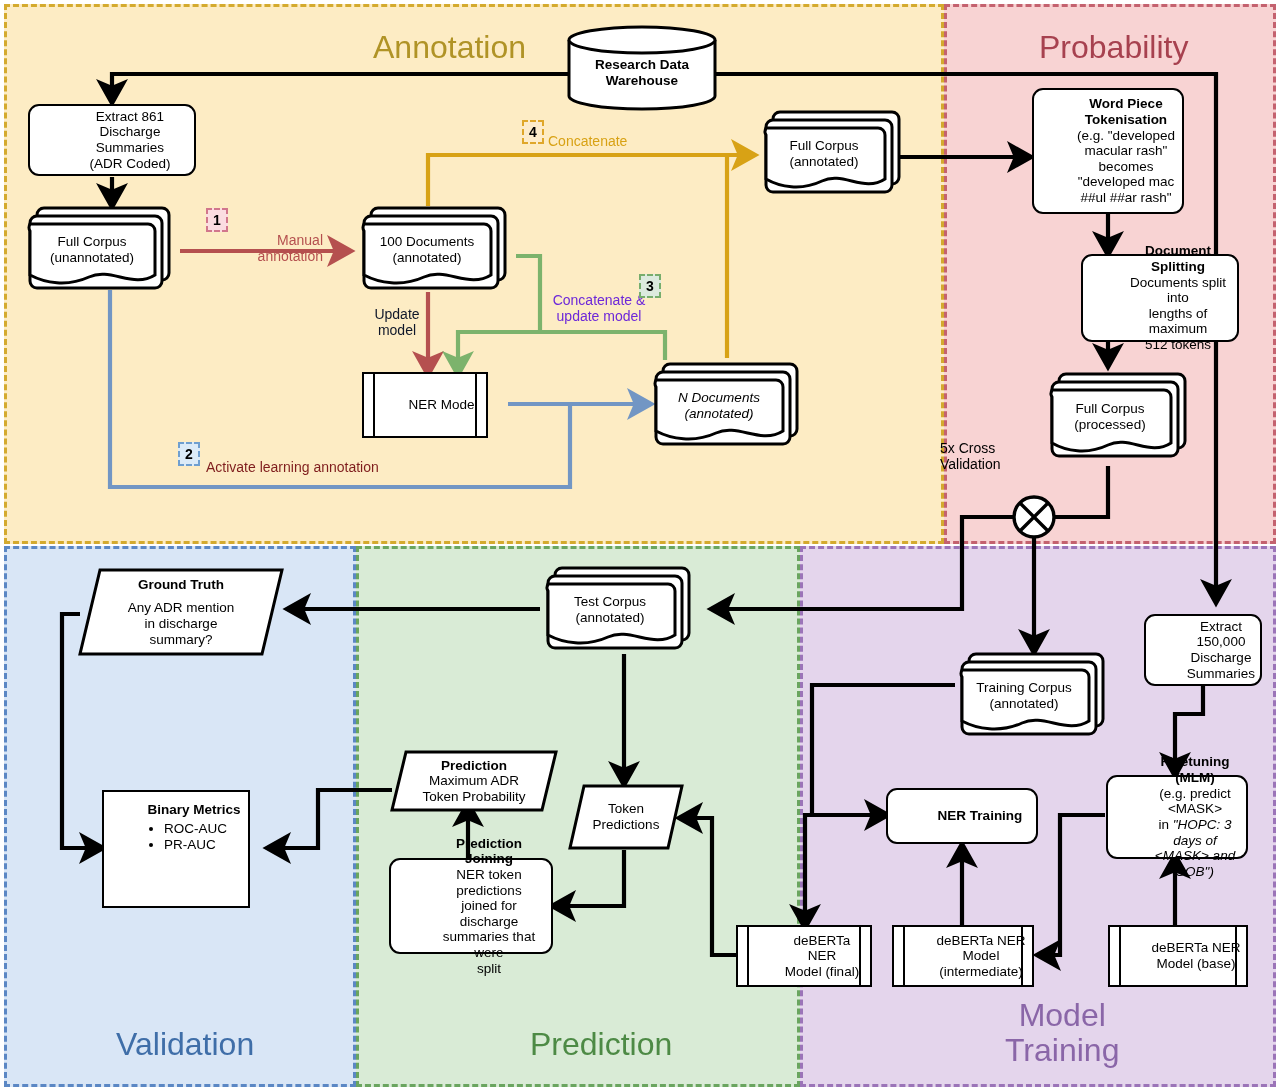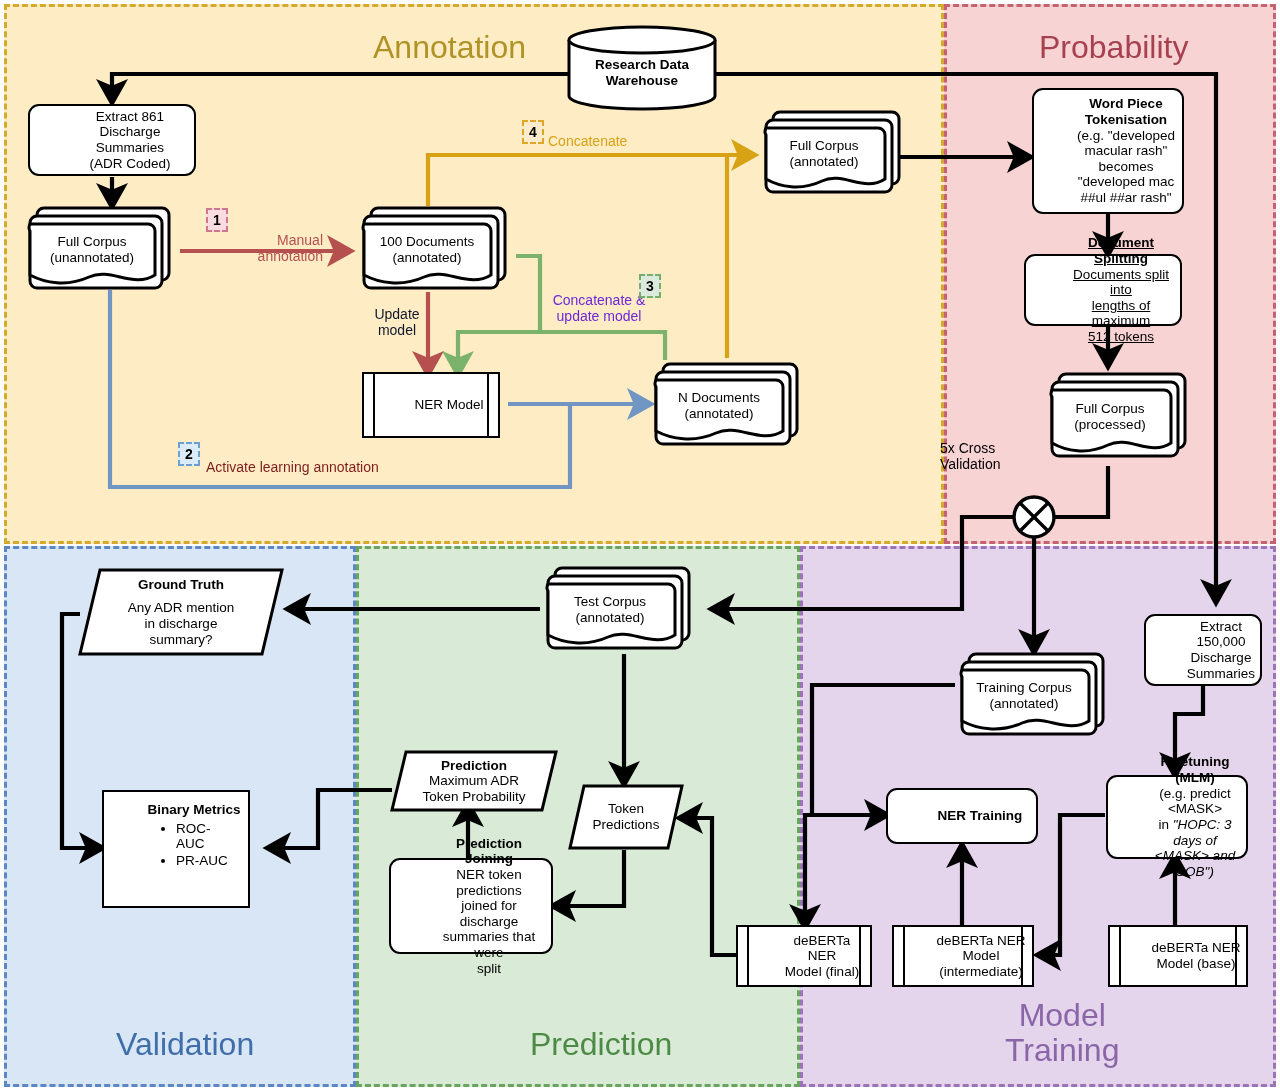--- a/index.html
+++ b/index.html
@@ -50,21 +50,21 @@
          font-size:14px;font-weight:bold;color:#000;z-index:8;}
 
   
   .elabel{position:absolute;font-size:14px;line-height:1.15;z-index:7;white-space:pre-line;}
   .elabel.center{text-align:center;}
 
   
   .plain{position:absolute;font-size:14px;line-height:1.15;color:#000;z-index:7;text-align:center;}
 
   ul.bul{margin:3px 0 0 0;padding-left:20px;text-align:left;}
-  ul.bul li{margin:1px 12px;}
+  ul.bul li{margin:1px 0;}
 </style>
 </head>
 <body>
 
 <div id="stage">
 
   <div class="region" style="left:4px;top:4px;width:940px;height:540px;background:#fdecc4;border:3px dashed #d4aa2e;"></div>
   <div class="region" style="left:944px;top:4px;width:332px;height:540px;background:#f8d3d3;border:3px dashed #c4626f;"></div>
   <div class="region" style="left:4px;top:546px;width:352px;height:541px;background:#d9e6f6;border:3px dashed #5b87c4;"></div>
   <div class="region" style="left:356px;top:546px;width:444px;height:541px;background:#d9ebd6;border:3px dashed #6aa55f;"></div>
@@ -196,33 +196,33 @@
       <g fill="#fff" stroke="#000" stroke-width="3">
         <path d="M22,8 h120 a7,7 0 0 1 7,7 v58 a7,7 0 0 1 -7,7 h-120 a7,7 0 0 1 -7,-7 v-58 a7,7 0 0 1 7,-7 z"></path>
         <path d="M15,16 h120 a7,7 0 0 1 7,7 v58 a7,7 0 0 1 -7,7 h-120 a7,7 0 0 1 -7,-7 v-58 a7,7 0 0 1 7,-7 z"></path>
         <path d="M8,24 h120 a7,7 0 0 1 7,7 v44 c-22,14 -45,-8 -67,2 c-22,10 -45,6 -60,-2 v-44 a7,7 0 0 1 0,-7 z"></path>
       </g>
     </svg>
     <div class="dtext" style="white-space:pre-line;left:4px;right:22px;top:22px;bottom:18px;">100 Documents
 (annotated)</div>
   </div>
 
-  <div class="node module" style="left:362px;top:372px;width:138px;height:66px;position:absolute;">
+  <div class="node module" style="left:362px;top:372px;width:126px;height:66px;position:absolute;">
     <div class="inner">NER Model</div>
   </div>
 
   <div class="docs" style="left:648px;top:356px;width:160px;height:96px;">
     <svg width="160" height="96" viewBox="0 0 160 96">
       <g fill="#fff" stroke="#000" stroke-width="3">
         <path d="M22,8 h120 a7,7 0 0 1 7,7 v58 a7,7 0 0 1 -7,7 h-120 a7,7 0 0 1 -7,-7 v-58 a7,7 0 0 1 7,-7 z"></path>
         <path d="M15,16 h120 a7,7 0 0 1 7,7 v58 a7,7 0 0 1 -7,7 h-120 a7,7 0 0 1 -7,-7 v-58 a7,7 0 0 1 7,-7 z"></path>
         <path d="M8,24 h120 a7,7 0 0 1 7,7 v44 c-22,14 -45,-8 -67,2 c-22,10 -45,6 -60,-2 v-44 a7,7 0 0 1 0,-7 z"></path>
       </g>
     </svg>
-    <div class="dtext" style="white-space:pre-line;left:4px;right:22px;top:22px;bottom:18px;">N Documents
+    <div class="dtext" style="white-space:pre-line;left:4px;right:22px;top:22px;bottom:18px;font-style:italic;">N Documents
 (annotated)</div>
   </div>
 
   <div class="docs" style="left:758px;top:104px;width:152px;height:96px;">
     <svg width="152" height="96" viewBox="0 0 152 96">
       <g fill="#fff" stroke="#000" stroke-width="3">
         <path d="M22,8 h112 a7,7 0 0 1 7,7 v58 a7,7 0 0 1 -7,7 h-112 a7,7 0 0 1 -7,-7 v-58 a7,7 0 0 1 7,-7 z"></path>
         <path d="M15,16 h112 a7,7 0 0 1 7,7 v58 a7,7 0 0 1 -7,7 h-112 a7,7 0 0 1 -7,-7 v-58 a7,7 0 0 1 7,-7 z"></path>
         <path d="M8,24 h112 a7,7 0 0 1 7,7 v44 c-21,14 -42,-8 -63,2 c-21,10 -42,6 -56,-2 v-44 a7,7 0 0 1 0,-7 z"></path>
       </g>
@@ -236,21 +236,21 @@
       <div class="b" style="white-space:pre-line;">Word Piece
 Tokenisation</div>
       <div style="white-space:pre-line;">(e.g. "developed
 macular rash"
 becomes
 "developed mac
 ##ul ##ar rash"</div>
     </div>
   </div>
 
-  <div class="node rrect" style="left:1024px;top:254px;width:158px;height:72px;text-decoration:underline;">
+  <div class="node rrect" style="left:1081px;top:254px;width:158px;height:88px;">
     <div class="inner">
       <div class="b">Document Splitting</div>
       <div style="white-space:pre-line;">Documents split into
 lengths of maximum
 512 tokens</div>
     </div>
   </div>
 
   <div class="docs" style="left:1044px;top:366px;width:152px;height:100px;">
     <svg width="152" height="100" viewBox="0 0 152 100">

